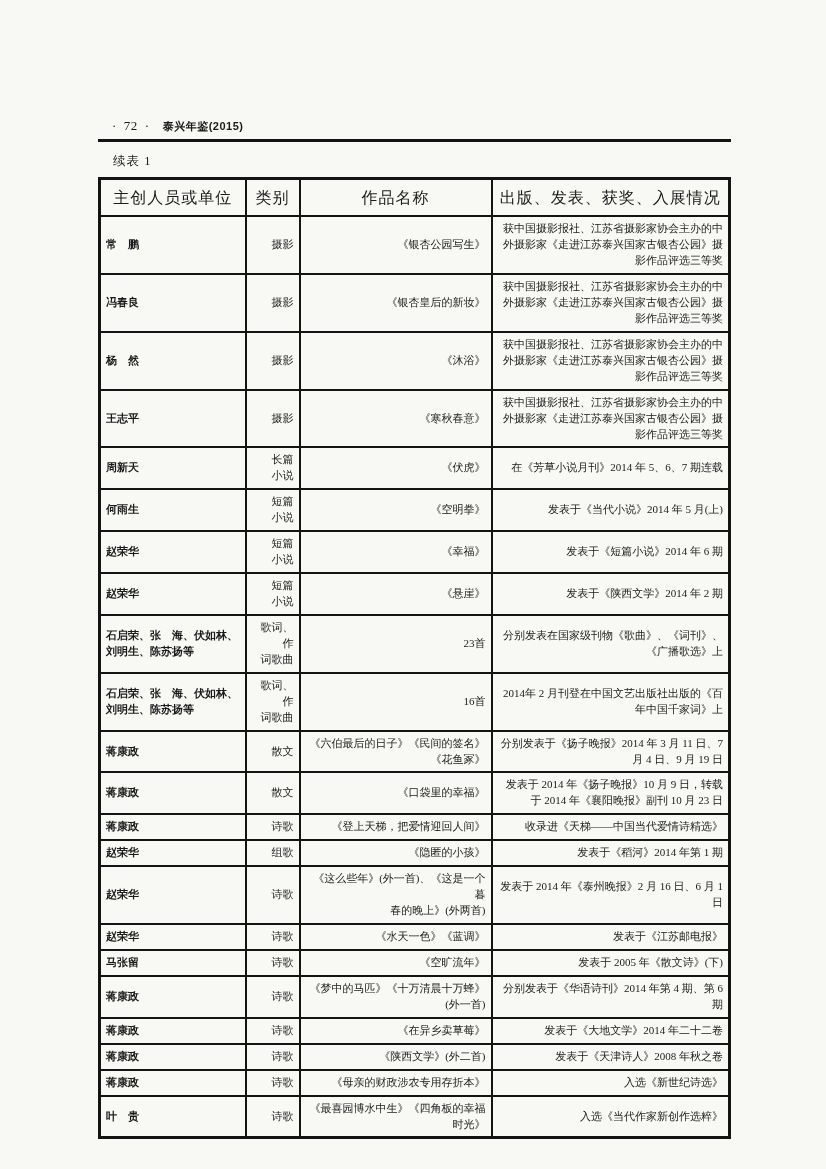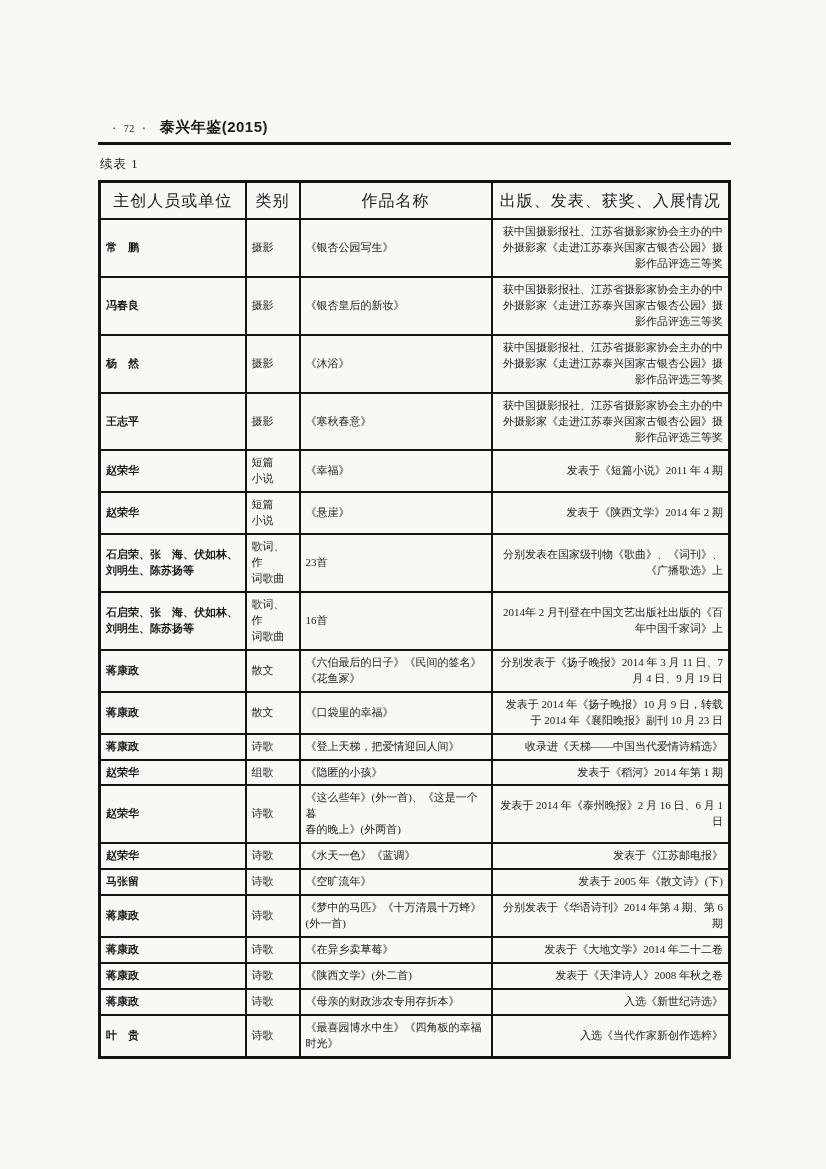--- a/index.html
+++ b/index.html
@@ -24,37 +24,37 @@
   .page-header {
     display: flex;
     align-items: baseline;
     padding-left: 7px;
     font-size: 13px;
     letter-spacing: 0.5px;
   }
   .page-header .dot { font-size: 13px; padding: 0 7px; }
   .page-header .pagenum {
     font-family: "Liberation Serif", "DejaVu Serif", serif;
-    font-size: 10px;
+    font-size: 13px;
   }
   .page-header .book-title {
     font-family: "Liberation Sans", "DejaVu Sans", sans-serif;
     font-weight: bold;
-    font-size: 15px;
+    font-size: 11px;
     margin-left: 6px;
     letter-spacing: 0.5px;
   }
   .header-rule {
     height: 3px;
     background: #141414;
     margin-top: 5px;
   }
   .table-caption {
     font-size: 12.5px;
-    margin: 11px 0 7px 2px;
+    margin: 11px 0 7px 15px;
     letter-spacing: 1px;
   }
   table.works {
     border-collapse: collapse;
     width: 100%;
     table-layout: fixed;
     font-size: 11px;
     line-height: 1.45;
     border: 3px solid #141414;
   }
@@ -72,26 +72,26 @@
     letter-spacing: 1px;
   }
   td.c-creator {
     text-align: left;
     padding-left: 7px;
     padding-right: 2px;
     white-space: pre-line;
     font-weight: bold;
   }
   td.c-category {
-    text-align: left;
+    text-align: right;
     padding: 4px 2px;
     white-space: pre-line;
   }
   td.c-work {
-    text-align: left;
+    text-align: right;
     padding-left: 6px;
     padding-right: 2px;
     white-space: pre-line;
   }
   td.c-status {
     text-align: right;
     padding-left: 6px;
     padding-right: 4px;
     white-space: pre-line;
   }
@@ -147,25 +147,39 @@
     <td class="c-work">《沐浴》</td>
     <td class="c-status">获中国摄影报社、江苏省摄影家协会主办的中外摄影家《走进江苏泰兴国家古银杏公园》摄影作品评选三等奖</td>
   </tr>
           <tr>
     <td class="c-creator">王志平</td>
     <td class="c-category">摄影</td>
     <td class="c-work">《寒秋春意》</td>
     <td class="c-status">获中国摄影报社、江苏省摄影家协会主办的中外摄影家《走进江苏泰兴国家古银杏公园》摄影作品评选三等奖</td>
   </tr>
           <tr>
-    <td class="c-creator">赵荣华</td>
+    <td class="c-creator">周新天</td>
+    <td class="c-category">长篇
+小说</td>
+    <td class="c-work">《伏虎》</td>
+    <td class="c-status">在《芳草小说月刊》2014 年 5、6、7 期连载</td>
+  </tr>
+          <tr>
+    <td class="c-creator">何雨生</td>
     <td class="c-category">短篇
 小说</td>
+    <td class="c-work">《空明拳》</td>
+    <td class="c-status">发表于《当代小说》2014 年 5 月(上)</td>
+  </tr>
+          <tr>
+    <td class="c-creator">赵荣华</td>
+    <td class="c-category">短篇
+小说</td>
     <td class="c-work">《幸福》</td>
-    <td class="c-status">发表于《短篇小说》2011 年 4 期</td>
+    <td class="c-status">发表于《短篇小说》2014 年 6 期</td>
   </tr>
           <tr>
     <td class="c-creator">赵荣华</td>
     <td class="c-category">短篇
 小说</td>
     <td class="c-work">《悬崖》</td>
     <td class="c-status">发表于《陕西文学》2014 年 2 期</td>
   </tr>
           <tr>
     <td class="c-creator">石启荣、张　海、伏如林、

